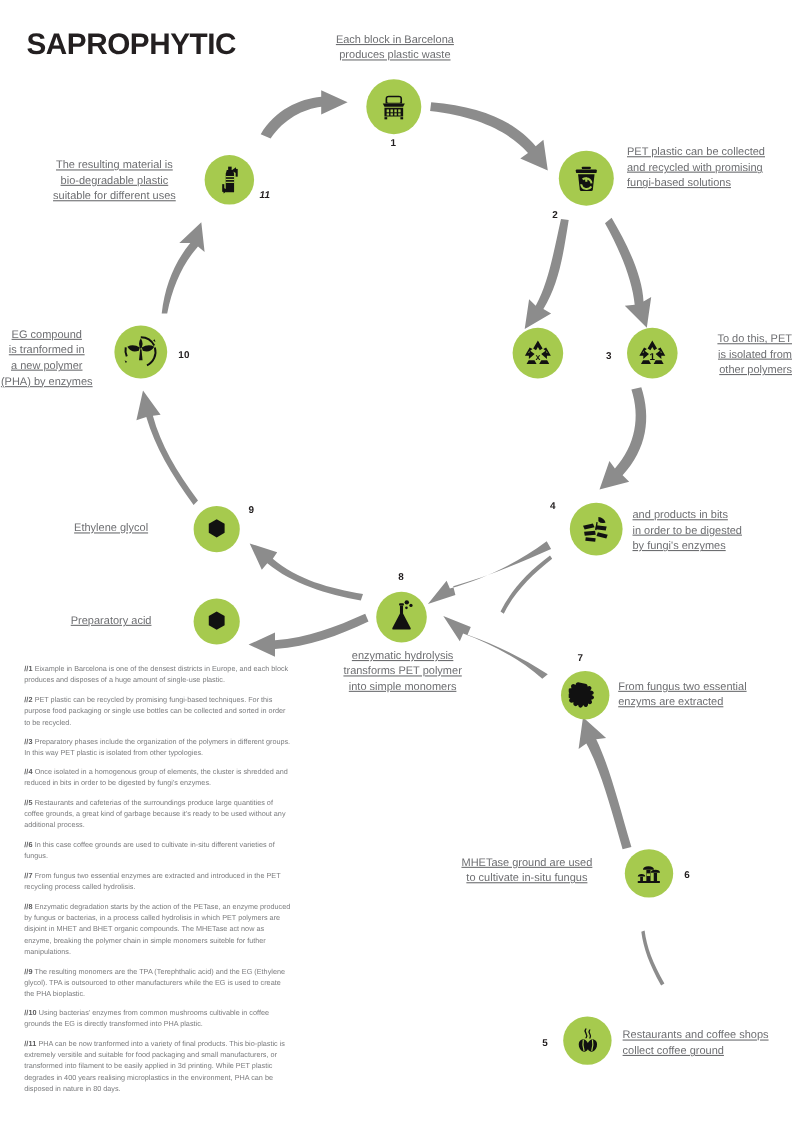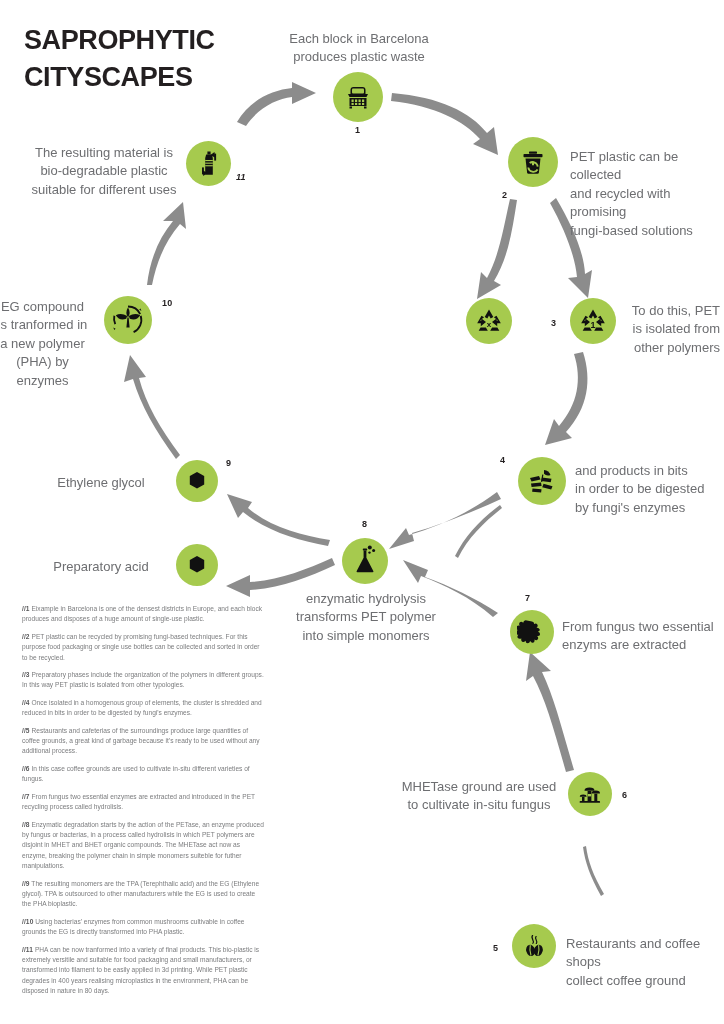--- a/index.html
+++ b/index.html
@@ -28,38 +28,37 @@
     position:absolute;border-radius:50%;
     background:#a6ca4e;
     display:flex;align-items:center;justify-content:center;
   }
   .disc svg{display:block;}
   .num{
     position:absolute;font-size:9px;font-weight:bold;color:#231f20;
     letter-spacing:0.2px;
   }
   .cap{
-    position:absolute;font-size:13px;line-height:1.42;color:#6d6e71;
+    position:absolute;font-size:10px;line-height:1.42;color:#6d6e71;text-decoration:underline;
   }
   .cap.r{text-align:center;}
   .cap.c{text-align:center;}
 
   
   #notes{position:absolute;left:22px;top:604px;width:244px;}
   .note{font-size:6.6px;line-height:1.58;color:#7b7c7e;margin-bottom:7px;text-align:left;}
   .note b{color:#58585a;font-weight:bold;letter-spacing:0.1px;}
 </style>
 </head>
 <body>
 
 <div id="stage">
 
   <div class="title">
     <span>SAPROPHYTIC</span>
-    <span class="l2">CITYSCAPES</span>
   </div>
 
   <svg id="arrows" viewBox="0 0 724 1024">
     <g fill="#8c8c8c">
 
       <path d="M237,122 C250,100 272,90 292,88 L292,82 L316,93 L292,104 L292,97 C276,99 258,108 246,126 Z"></path>
 
       <path d="M392,93 C440,97 470,112 487,133 L494,127 L498,155 L473,144 L480,139 C464,121 436,106 391,101 Z"></path>
 
       <path d="M556,198 C572,225 584,252 585,274 L592,270 L588,298 L568,278 L577,277 C575,256 565,230 550,203 Z"></path>
@@ -121,21 +120,21 @@
           <rect x="11" y="4.5" width="8" height="2.2" rx="0.6"></rect>
           <rect x="5.5" y="7" width="19" height="3.2" rx="0.8"></rect>
           <path d="M7.5 11.5 h15 l-1.6 14 q-0.15 1.2 -1.4 1.2 h-9 q-1.25 0 -1.4 -1.2z"></path>
           <path d="M15 14.2 l2.4 2 h-1.4 v2.1 h-2 v-2.1 h-1.4z" fill="#a6ca4e"></path>
           <path d="M11.2 20.5 a4.2 4.2 0 0 0 7.6 1.6 l1.6 0.9 a6 6 0 0 1 -11 -2.5z" fill="#a6ca4e"></path>
           <path d="M18.8 19.8 a4.2 4.2 0 0 0 -6.6 -3l-1.1 -1.5 a6 6 0 0 1 9.5 4.3z" fill="#a6ca4e"></path>
         </g>
       </svg>
     </div>
     <div class="num" style="left:502px;top:190px;">2</div>
-    <div class="cap" style="left:570px;top:148px;width:150px;white-space:pre-line;">PET plastic can be collected
+    <div class="cap" style="left:570px;top:132px;width:150px;white-space:pre-line;">PET plastic can be collected
 and recycled with promising
 fungi-based solutions</div>
   </div>
 
   <div class="node">
     <div class="disc" style="left:570px;top:298px;width:46px;height:46px;">
       <svg width="32" height="32" viewBox="0 0 32 32">
         <g fill="#111">
           <path d="M16 4.5 l4.3 7.4 -2.6 1.5 -1.7 -3 -1.7 3 -2.6 -1.5z"></path>
           <path d="M20.9 12.3 l2.6 -1.5 4.3 7.5 -3.6 0 0 3 -5.2 -4.4 4.6 -3.4 -0.1 2 1.6 0z"></path>
@@ -284,21 +283,21 @@
           <path d="M19.8 15 q6 -3.6 11.4 -0.8 -3.6 6 -10.4 3.6z"></path>
           <path d="M18.4 16.5 h1.2 l1 10 h-3.2z"></path>
           <path d="M30.2 8.6 l2.2 1.4 -0.9 -2.5 z"></path>
           <path d="M6.6 27.8 l-2.3 -1.2 1 2.5z"></path>
           <path d="M19 4.6 a14.4 14.4 0 0 1 13 8.1 l-1.6 0.8 A12.6 12.6 0 0 0 19 6.4z"></path>
           <path d="M32.6 14.6 a14.4 14.4 0 0 1 -7.6 17.3 l-0.8 -1.6 a12.6 12.6 0 0 0 6.7 -15.1z"></path>
           <path d="M5.4 23.4 a14.4 14.4 0 0 1 -1 -8.8 l1.8 0.4 a12.6 12.6 0 0 0 0.9 7.7z"></path>
         </g>
       </svg>
     </div>
-    <div class="num" style="left:162px;top:298px;">10</div>
+    <div class="num" style="left:162px;top:317px;">10</div>
     <div class="cap r" style="left:-10px;top:298px;width:105px;white-space:pre-line;">EG compound
 is tranformed in
 a new polymer
 (PHA) by enzymes</div>
   </div>
 
   <div class="node">
     <div class="disc" style="left:186px;top:141px;width:45px;height:45px;">
       <svg width="36" height="36" viewBox="0 0 36 36">
         <g fill="#111">

